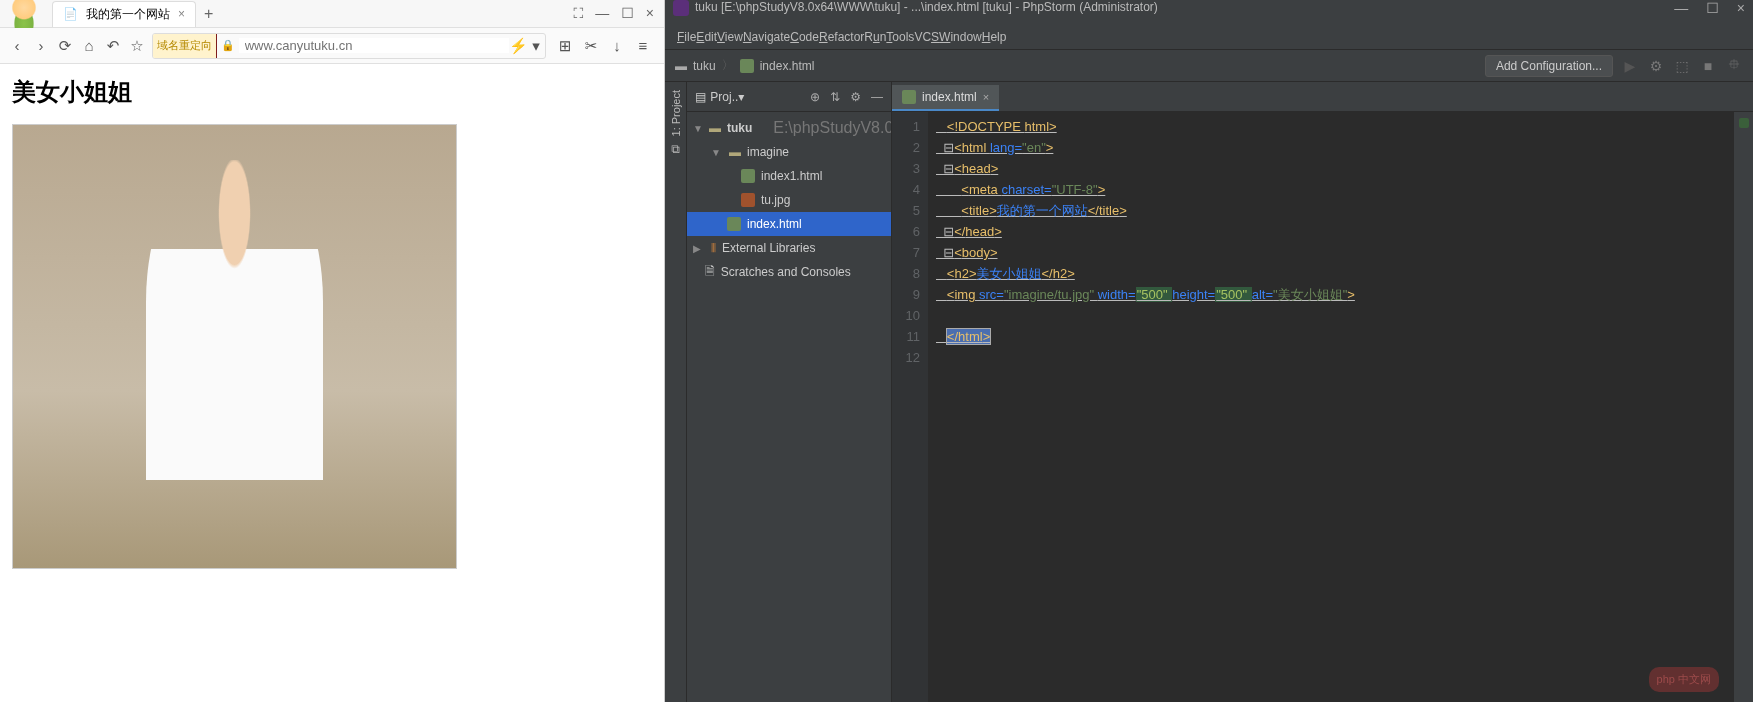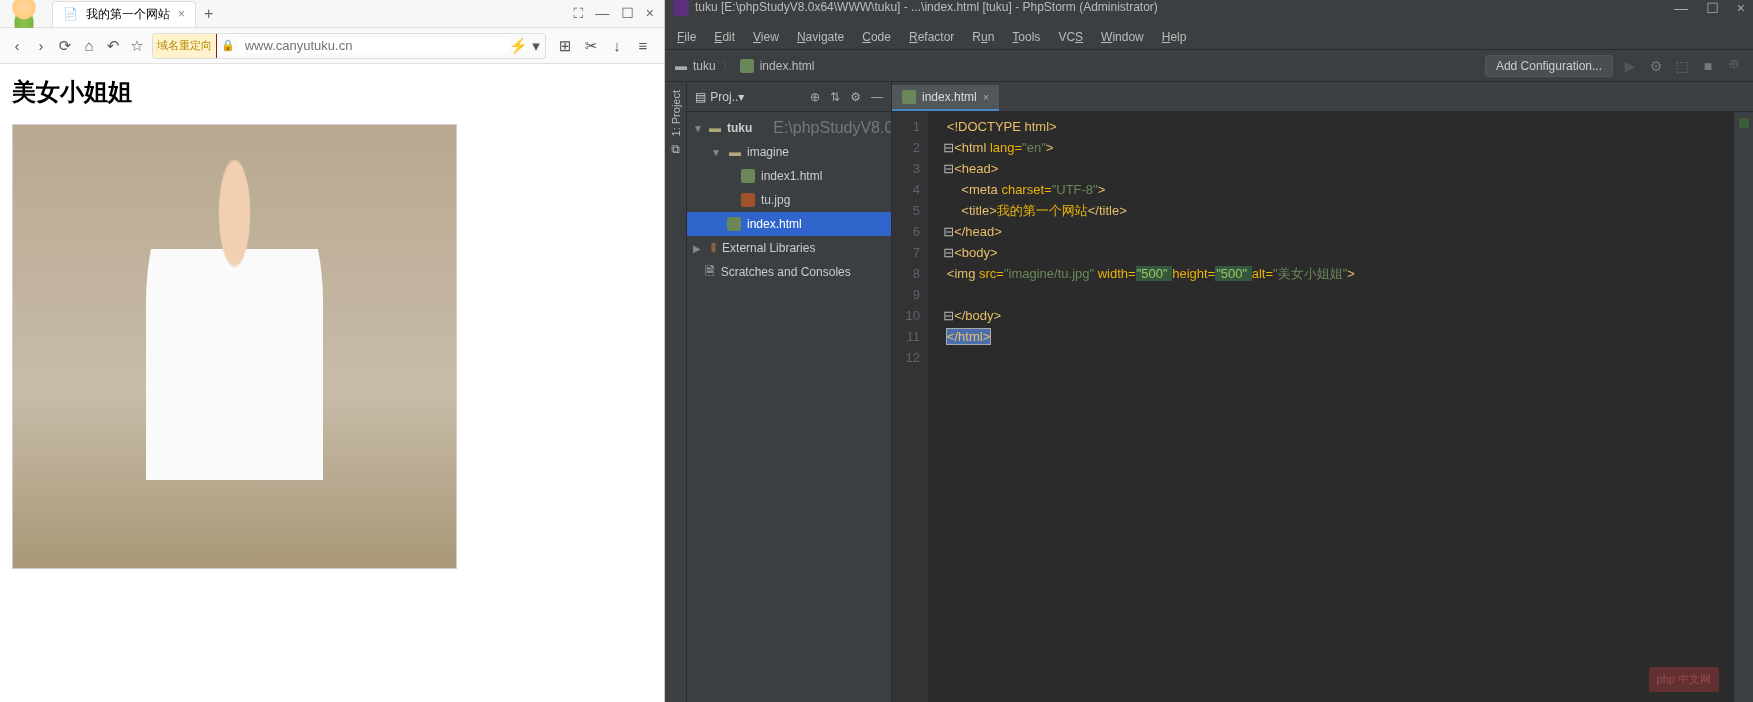--- a/index.html
+++ b/index.html
@@ -23,21 +23,21 @@
     .b-content { flex: 1; padding: 12px; overflow: auto; }
     .b-content h2 { font-size: 24px; font-weight: bold; margin-bottom: 16px; }
     .b-img { width: 445px; height: 445px; border: 1px solid #ccc; background: linear-gradient(180deg,#b8a890 0%,#c8bca8 60%,#a89878 100%); position: relative; }
     .b-img::after { content:""; position:absolute; left:30%; top:8%; width:40%; height:80%; background: radial-gradient(ellipse at 50% 15%,#f0d0b0 0 12%,transparent 13%), linear-gradient(180deg,transparent 0 25%,#fafafa 25% 90%,transparent 90%); border-radius: 40% 40% 10% 10%; }
 
     
     .ide { flex: 1; height: 702px; display: flex; flex-direction: column; background: #3c3f41; color: #bbb; font-size: 12px; }
     .ide-title { height: 24px; display: flex; padding: 0 8px; background: #3c3f41; color: #bbb; gap: 6px; }
     .ide-ps-badge { width: 16px; height: 16px; background:#5b2f7a; border-radius:3px; }
     .ide-win-ctrls { margin-left: auto; display: flex; gap: 18px; font-size: 14px; color: #aaa; }
-    .ide-menu { height: 26px; display: flex; align-items: center; gap: 18px; padding: 0 12px; background: #3c3f41; color: #bbb; border-bottom: 1px solid #2b2b2b; }
+    .ide-menu { height: 26px; display: flex; align-items: center; padding: 0 12px; background: #3c3f41; color: #bbb; border-bottom: 1px solid #2b2b2b; }
     .ide-menu span { cursor: pointer; }
     .ide-menu u { text-decoration: underline; }
     .ide-nav { height: 32px; display: flex; align-items: center; padding: 0 10px; background: #3c3f41; border-bottom: 1px solid #2b2b2b; gap: 8px; }
     .ide-crumb { display: flex; align-items: center; gap: 6px; color: #bbb; }
     .ide-folder-ico { color: #aaa; }
     .ide-file-ico { width:14px; height:14px; display:inline-block; background:#6a8759; border-radius:2px; }
     .ide-crumb-sep { color: #666; }
     .ide-nav-right { margin-left:auto; display:flex; align-items:center; gap:8px;justify-content:flex-end; }
     .ide-addconf { background:#4b4e50; border:1px solid #555; padding:3px 10px; border-radius:3px; color:#ccc; cursor:pointer; }
     .ide-tb-ico { color:#777; font-size:14px; cursor:pointer; width:18px; text-align:center; }
@@ -58,28 +58,28 @@
     .tree-ico-img { width:14px;height:14px;background:#a0522d;border-radius:2px;display:inline-block; }
     .tree-ico-lib { color:#c57e3c; }
     .tree-ico-scratch { display:inline-flex; }
     .tree-path { color:#777; font-size:16px; margin-left:15px; }
     .ide-editor { flex:1; display:flex; flex-direction:column; background:#2b2b2b; }
     .ed-tabs { display:flex; height:30px; background:#3c3f41; border-bottom:1px solid #2b2b2b; align-items:flex-end; }
     .ed-tab { display:flex; align-items:center; gap:6px; padding:5px 10px; background:#515658; color:#ddd; border-bottom:2px solid #4a88c7; }
     .ed-tab-close { color:#aaa; font-size:11px; }
     .ed-area { flex:1; display:flex; font-family:"Consolas","Courier New",monospace; font-size:13px; line-height:21px; }
     .gutter { width:36px; background:#313335; color:#606366; text-align:right; padding:4px 8px 0 0; }
-    .code { flex:1; background:#2b2b2b; padding:4px 0 12px 8px; position:relative; }
+    .code { flex:1; background:#2b2b2b; padding:4px 0 12px 8px; position:relative;text-decoration:underline; }
     .cl { height:21px; white-space:pre; }
     .t-tag { color:#e8bf6a; }
-    .t-attr { color:#eab308; }
+    .t-attr { color:#3b82f6; }
     .t-str { color:#6a8759; }
     .t-hl { background:#32593d; color:#a5c261; padding:0 1px; }
     .caret-block { background:#4b6eaf; outline:1px solid #aaa; }
-    .watermark { position:absolute; bottom:10px; right:14px; color:#9d4b4b; background:#623030; padding:2px 8px; border-radius:2px; font-family:sans-serif; font-size:11px; }
+    .watermark { position:absolute; bottom:10px; right:14px; color:#9d4b4b; background:#623030; padding:2px 8px; border-radius:10px; font-family:sans-serif; font-size:11px; }
     .ide-right-gutter { width:20px; background:#3c3f41; border-left:1px solid #2b2b2b; }
     .ide-right-gutter .indicator { width:10px; height:10px; background:#3a5f3a; margin:6px auto; border-radius:2px; }
   </style>
 </head>
 <body>
 
 <div class="browser">
   <div class="b-tabs">
     <div class="b-avatar"></div>
     <div class="b-tab">
@@ -236,23 +236,23 @@
             <div>12</div>
         </div>
         <div class="code">
 <div class="cl">   <span class="t-tag">&lt;!DOCTYPE </span><span class="t-tag">html</span><span class="t-tag">&gt;</span></div>
 <div class="cl">  ⊟<span class="t-tag">&lt;</span><span class="t-tag">html </span><span class="t-attr">lang=</span><span class="t-str">"en"</span><span class="t-tag">&gt;</span></div>
 <div class="cl">  ⊟<span class="t-tag">&lt;</span><span class="t-tag">head</span><span class="t-tag">&gt;</span></div>
 <div class="cl">       <span class="t-tag">&lt;</span><span class="t-tag">meta </span><span class="t-attr">charset=</span><span class="t-str">"UTF-8"</span><span class="t-tag">&gt;</span></div>
 <div class="cl">       <span class="t-tag">&lt;</span><span class="t-tag">title</span><span class="t-tag">&gt;</span><span class="t-attr">我的第一个网站</span><span class="t-tag">&lt;/</span><span class="t-tag">title</span><span class="t-tag">&gt;</span></div>
 <div class="cl">  ⊟<span class="t-tag">&lt;/</span><span class="t-tag">head</span><span class="t-tag">&gt;</span></div>
 <div class="cl">  ⊟<span class="t-tag">&lt;</span><span class="t-tag">body</span><span class="t-tag">&gt;</span></div>
+<div class="cl">   <span class="t-tag">&lt;</span><span class="t-tag">h2</span><span class="t-tag">&gt;</span><span class="t-attr">美女小姐姐</span><span class="t-tag">&lt;/</span><span class="t-tag">h2</span><span class="t-tag">&gt;</span></div>
 <div class="cl">   <span class="t-tag">&lt;</span><span class="t-tag">img </span><span class="t-attr">src=</span><span class="t-str">"imagine/tu.jpg" </span><span class="t-attr">width=</span><span class="t-hl">"500" </span><span class="t-attr">height=</span><span class="t-hl">"500" </span><span class="t-attr">alt=</span><span class="t-str">"美女小姐姐"</span><span class="t-tag">&gt;</span></div>
 <div class="cl"></div>
-<div class="cl">  ⊟<span class="t-tag">&lt;/</span><span class="t-tag">body</span><span class="t-tag">&gt;</span></div>
 <div class="cl">   <span class="caret-block"><span class="t-tag">&lt;/</span><span class="t-tag">html</span><span class="t-tag">&gt;</span></span></div>
           <div class="watermark">php 中文网</div>
         </div>
         <div class="ide-right-gutter">
             <div class="indicator"></div>
           </div>
       </div>
     </div>
   </div>
 </div>

